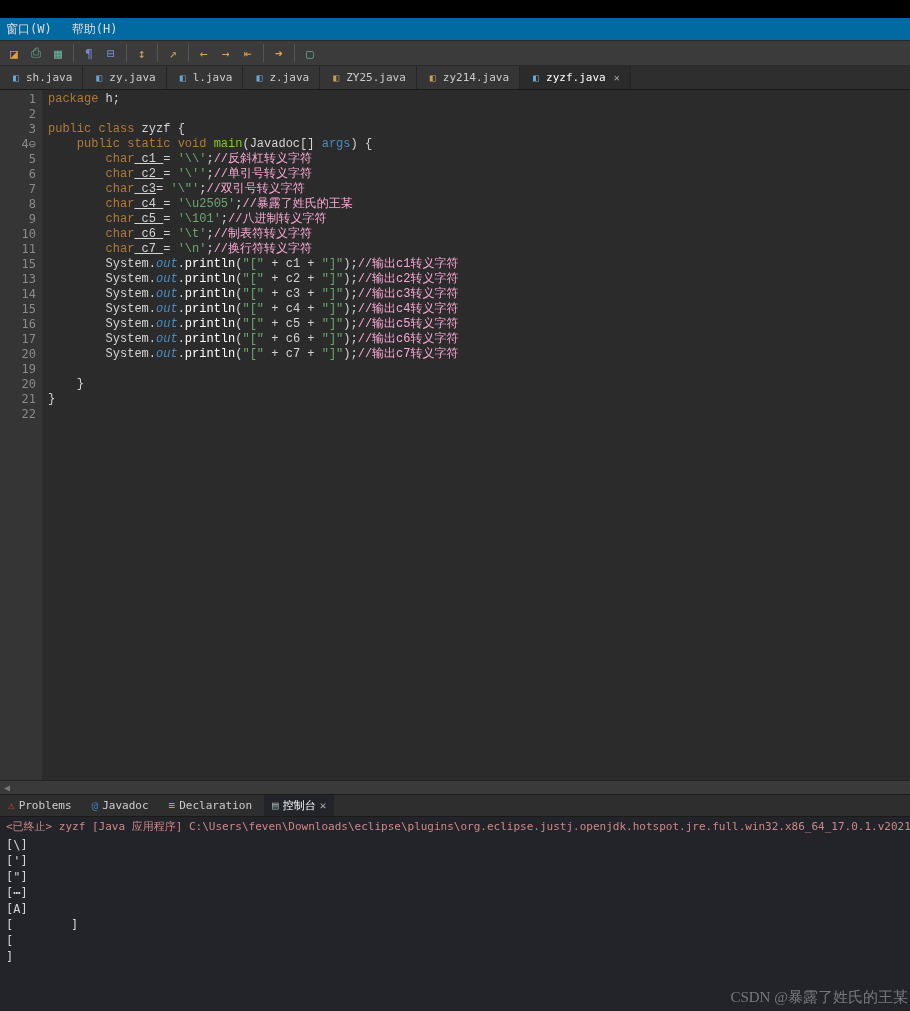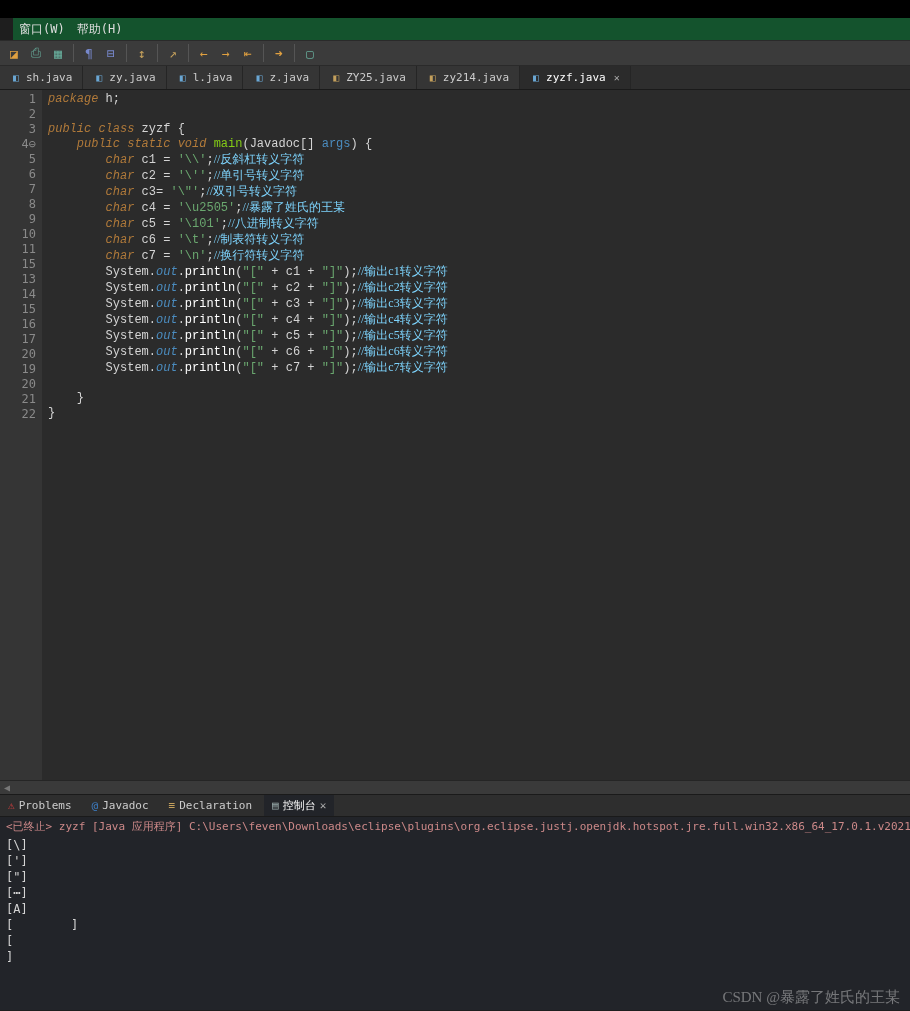--- a/index.html
+++ b/index.html
@@ -10,29 +10,28 @@
   height: 1011px;
   overflow: hidden;
   color: #d4d4d4;
   font-size: 12px;
 }
 .titlebar {
   background: #000;
   height: 18px;
 }
 .menubar {
-  background: #14532d;
+  background: #0369a1;
   height: 22px;
   display: flex;
   align-items: center;
   padding: 0 6px;
   font-size: 12px;
   color: #ddd;
-  gap: 12px;
-  margin-left: 13px;
+  gap: 20px;
 }
 .toolbar {
   background: #3b3b3b;
   height: 26px;
   display: flex;
   align-items: center;
   padding: 0 4px;
   gap: 2px;
   border-top: 1px solid #2a2a2a;
   border-bottom: 1px solid #2a2a2a;
@@ -108,28 +107,28 @@
 .code {
   flex: 1;
   padding-top: 2px;
   padding-left: 6px;
   font-family: Consolas, "Courier New", monospace;
   font-size: 12px;
   line-height: 15px;
   white-space: pre;
   color: #d4d4d4;
 }
-.kw { color: #b17a3a; font-style: italic; }
+.kw { color: #b17a3a; }
 .method { color: #ffffff; }
 .str { color: #6aa76f; }
-.com { color: #7dd3fc; font-family: Liberation Serif, serif;}
+.com { color: #f9a8d4; font-family: Liberation Mono, monospace;}
 .cls-name { color: #d4d4d4; }
 .field { color: #4b8cbf; }
 .main-name { color: #84cc16; }
-.ident { color: #d4d4d4;}
+.ident { color: #d4d4d4; text-decoration: underline;}
 .scroll-bottom {
   height: 14px;
   background: #3a3a3a;
   border-top: 1px solid #252525;
   display:flex;
   align-items:center;
 }
 .scroll-bottom .arrow{color:#777;font-size:10px;padding:0 4px;}
 .bottom-tabs {
   background: #2e2e2e;
@@ -167,21 +166,21 @@
   height: 175px;
   padding: 2px 6px;
   font-family: Consolas, monospace;
   font-size: 12px;
   line-height: 16px;
   white-space: pre;
   color: #d4d4d4;
 }
 .watermark {
   position: absolute;
-  right: 10px;
+  right: 2px;
   bottom: 4px;
   color: rgba(220,220,220,0.45);
   font-size: 15px;
   pointer-events: none;
   font-family: "Microsoft YaHei";
 }
 </style>
 </head>
 <body>
 

